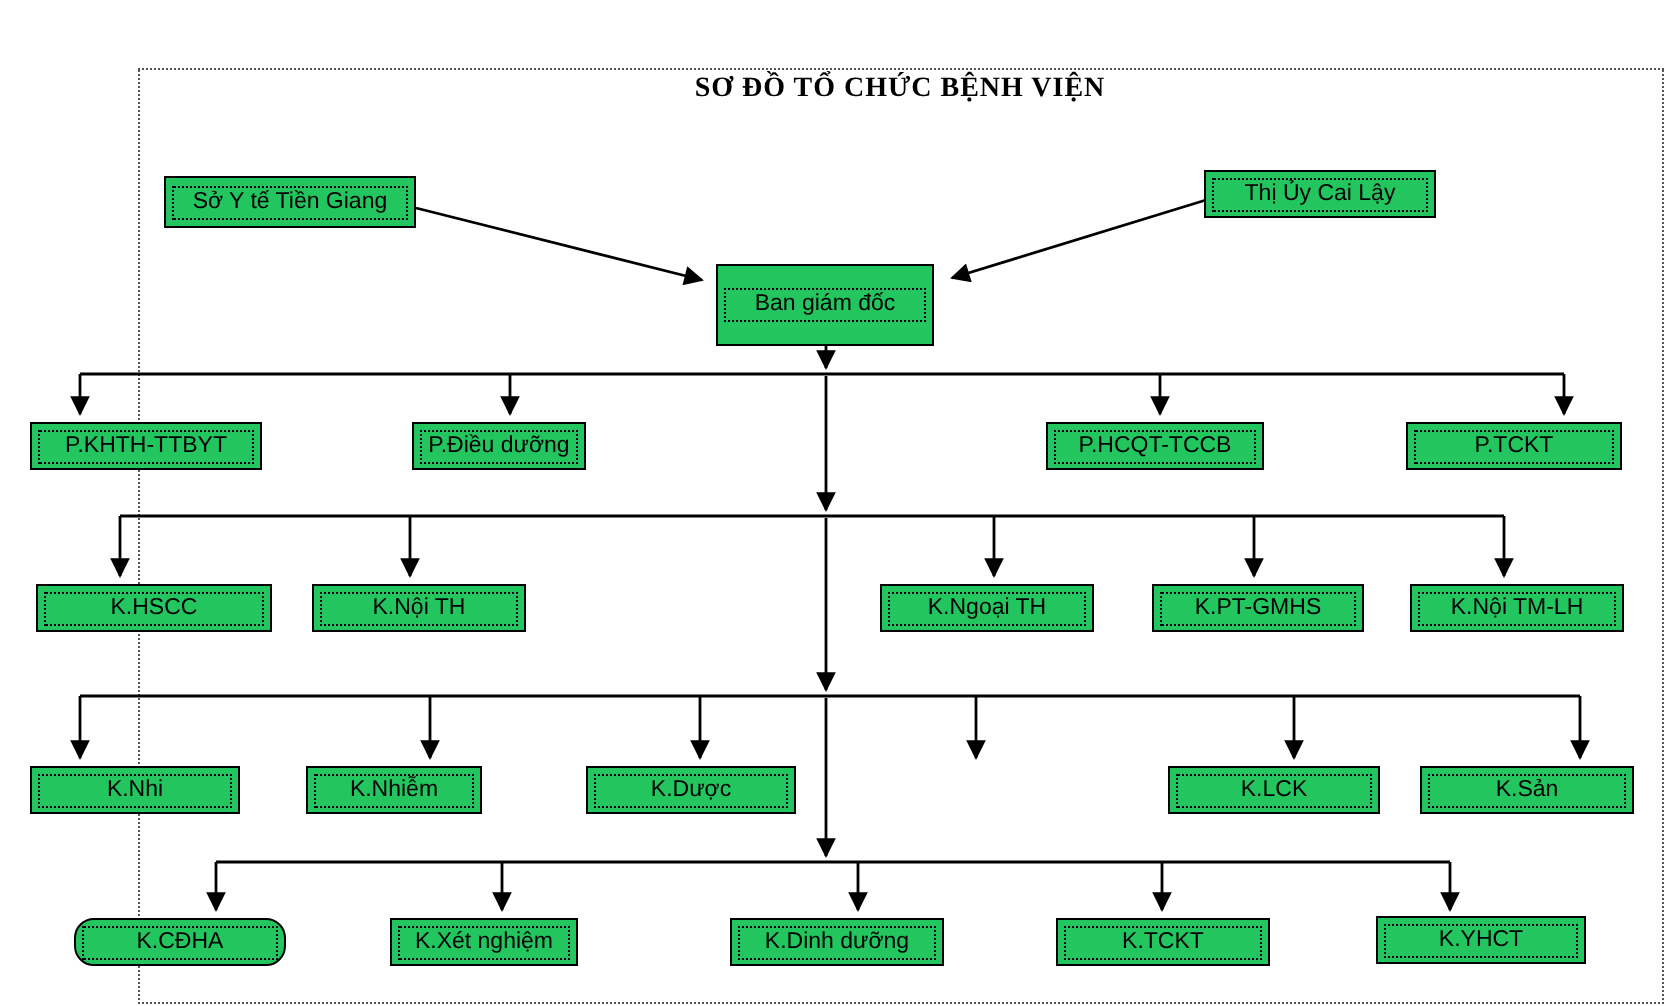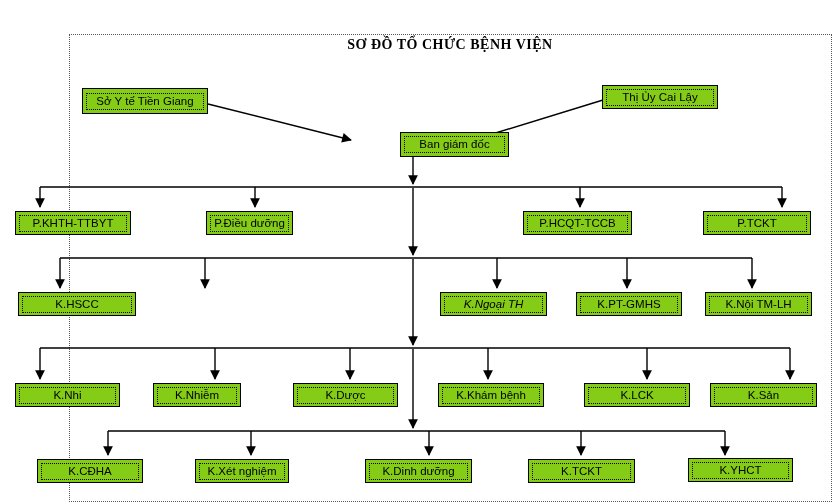--- a/index.html
+++ b/index.html
@@ -30,21 +30,21 @@
     color: #000000;
   }
   svg.connectors {
     position: absolute;
     left: 0; top: 0;
     width: 834px; height: 503px;
   }
   .node {
     position: absolute;
     box-sizing: border-box;
-    background: #84cc16;
+    background: #22c55e;
     border: 1px solid #000;
     display: flex;
     align-items: center;
     justify-content: center;
     padding: 2px 3px;
   }
   .node .lbl {
     box-sizing: border-box;
     flex: 1;
     border: 1px dotted #000;
@@ -112,70 +112,70 @@
     </g>
   </svg>
 
   <div class="node" style="left:82px; top:88px; width:126px; height:26px;">
     <span class="lbl">Sở Y tế Tiền Giang</span>
   </div>
   <div class="node" style="left:602px; top:85px; width:116px; height:24px;">
     <span class="lbl">Thị Ủy Cai Lậy</span>
   </div>
 
-  <div class="node" style="left:358px; top:132px; width:109px; height:25px;margin-left:42px;">
+  <div class="node" style="left:358px; top:132px; width:109px; height:41px;">
     <span class="lbl">Ban giám đốc</span>
   </div>
 
   <div class="node" style="left:15px; top:211px; width:116px; height:24px;">
     <span class="lbl">P.KHTH-TTBYT</span>
   </div>
   <div class="node" style="left:206px; top:211px; width:87px; height:24px;">
     <span class="lbl">P.Điều dưỡng</span>
   </div>
   <div class="node" style="left:523px; top:211px; width:109px; height:24px;">
     <span class="lbl">P.HCQT-TCCB</span>
   </div>
   <div class="node" style="left:703px; top:211px; width:108px; height:24px;">
     <span class="lbl">P.TCKT</span>
   </div>
 
   <div class="node" style="left:18px; top:292px; width:118px; height:24px;">
     <span class="lbl">K.HSCC</span>
   </div>
-  <div class="node" style="left:440px; top:292px; width:107px; height:24px;font-style:italic;">
+  <div class="node" style="left:156px; top:292px; width:107px; height:24px;">
+    <span class="lbl">K.Nội TH</span>
+  </div>
+  <div class="node" style="left:440px; top:292px; width:107px; height:24px;">
     <span class="lbl">K.Ngoại TH</span>
   </div>
   <div class="node" style="left:576px; top:292px; width:106px; height:24px;">
     <span class="lbl">K.PT-GMHS</span>
   </div>
   <div class="node" style="left:705px; top:292px; width:107px; height:24px;">
     <span class="lbl">K.Nội TM-LH</span>
   </div>
 
   <div class="node" style="left:15px; top:383px; width:105px; height:24px;">
     <span class="lbl">K.Nhi</span>
   </div>
   <div class="node" style="left:153px; top:383px; width:88px; height:24px;align-items:flex-end;">
     <span class="lbl">K.Nhiễm</span>
   </div>
   <div class="node" style="left:293px; top:383px; width:105px; height:24px;">
     <span class="lbl">K.Dược</span>
   </div>
-  <div class="node" style="left:438px; top:383px; width:106px; height:24px;">
-    <span class="lbl">K.Khám bệnh</span>
-  </div>
   <div class="node" style="left:584px; top:383px; width:106px; height:24px;">
     <span class="lbl">K.LCK</span>
   </div>
   <div class="node" style="left:710px; top:383px; width:107px; height:24px;">
     <span class="lbl">K.Sản</span>
   </div>
 
-  <div class="node" style="left:37px; top:459px; width:106px; height:24px;">
+  <div class="node" style="left:37px; top:459px; width:106px; height:24px;border-radius:10px;">
     <span class="lbl">K.CĐHA</span>
   </div>
   <div class="node" style="left:195px; top:459px; width:94px; height:24px;">
     <span class="lbl">K.Xét nghiệm</span>
   </div>
   <div class="node" style="left:365px; top:459px; width:107px; height:24px;">
     <span class="lbl">K.Dinh dưỡng</span>
   </div>
   <div class="node" style="left:528px; top:459px; width:107px; height:24px;">
     <span class="lbl">K.TCKT</span>

